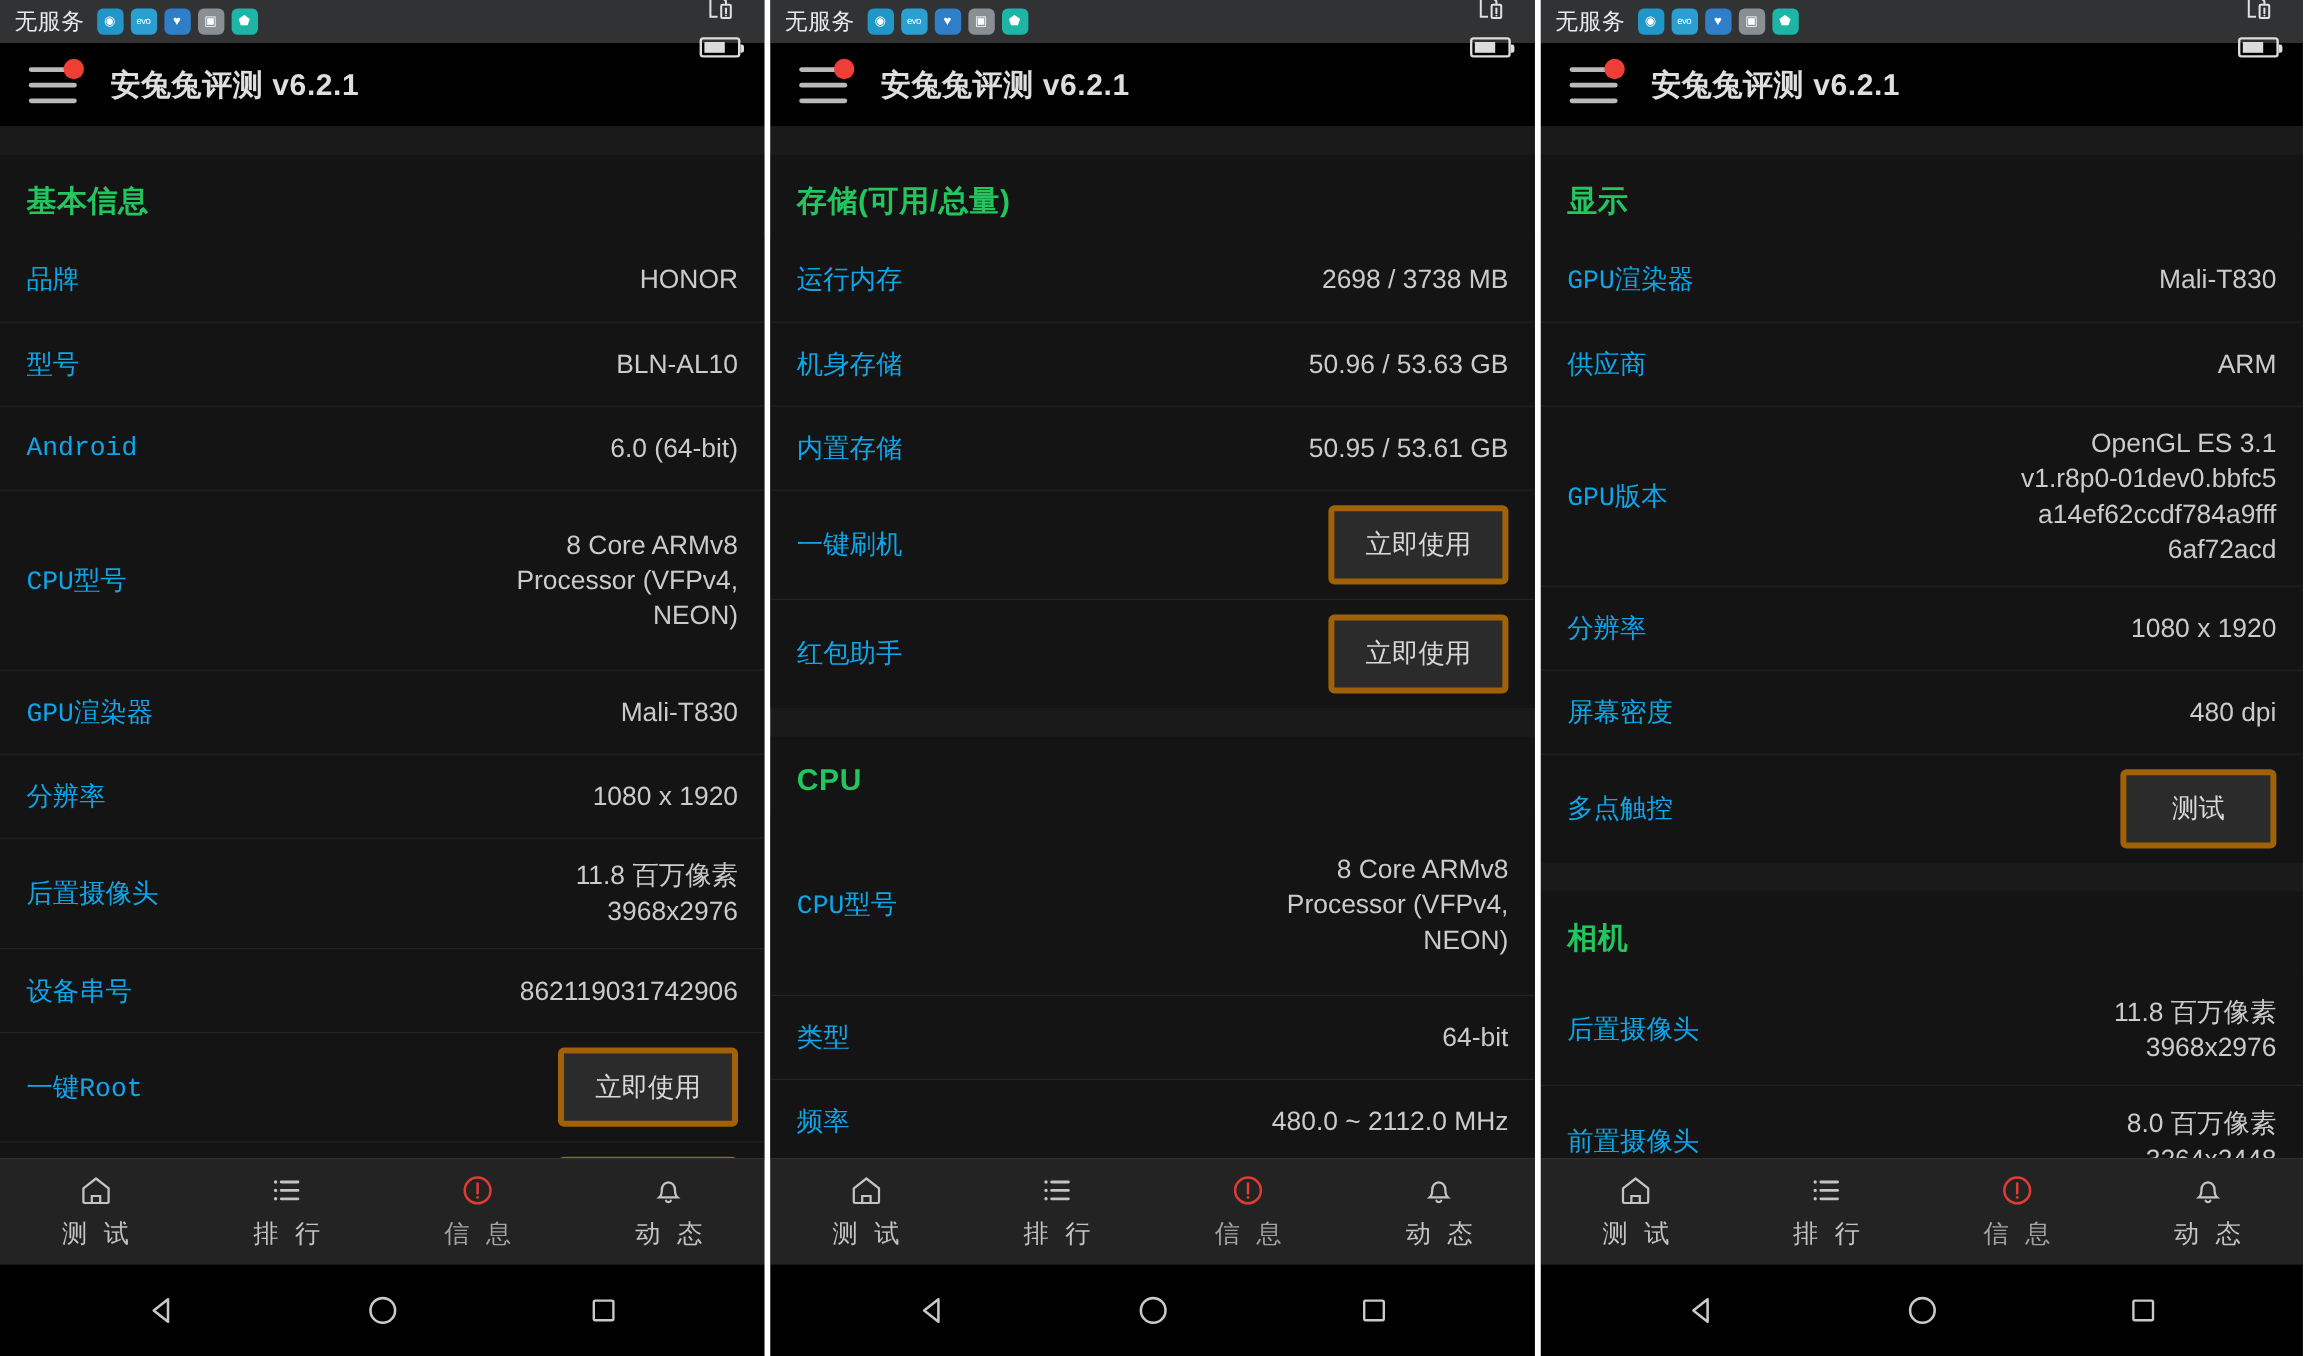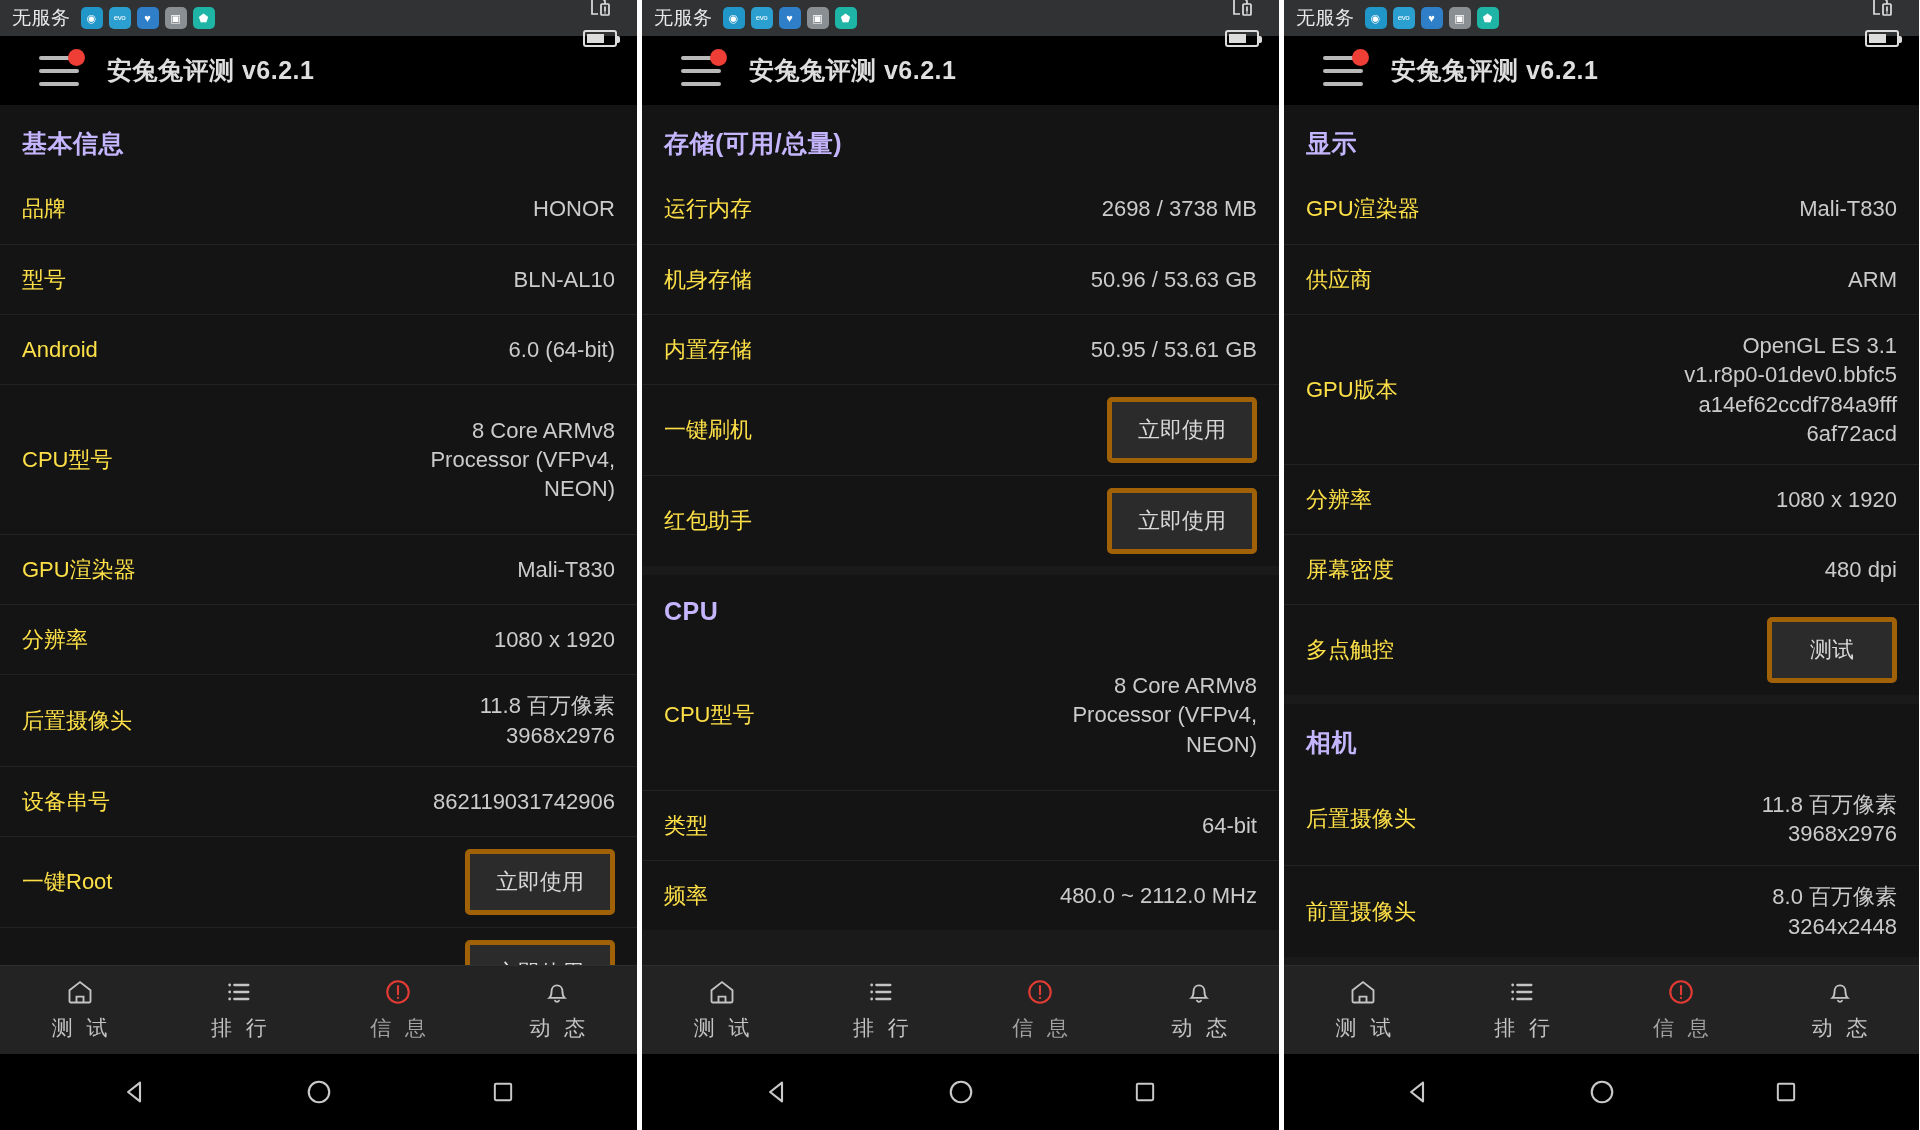--- a/index.html
+++ b/index.html
@@ -61,21 +61,21 @@
     content:""; position:absolute; right:-5px; top:4px;
     width:3px; height:7px; background:#dcdcdc; border-radius:0 2px 2px 0;
   }
   .sb-batt i { display:block; height:9px; width:17px; background:#dcdcdc; margin-left:2px; }
 
   
   .appbar {
     height: 69px; flex: 0 0 69px;
     background: #000000;
     display: flex; align-items: center;
-    padding-left: 39px;
+    padding-left: 24px;
   }
   .hamburger {
     position: relative; width: 40px; height: 30px;
     display: flex; flex-direction: column; justify-content: space-between;
     margin-right: 28px; flex: 0 0 40px;
   }
   .hamburger span { display:block; height: 4px; background:#b9b9b9; border-radius:2px; }
   .hamburger span:nth-child(1){ width: 34px; }
   .hamburger span:nth-child(2){ width: 40px; }
   .hamburger span:nth-child(3){ width: 40px; }
@@ -88,34 +88,34 @@
     letter-spacing: .5px; white-space: nowrap;
   }
 
   
   .content {
     flex: 1 1 auto; overflow: hidden;
     background: #1a1a1a; position: relative;
   }
   .card { background: #141414; margin-bottom: 9px; }
   .card-title {
-    font-size: 25px; font-weight: bold; color: #c4b5fd;
-    padding: 22px 22px 14px 22px; letter-spacing: .5px;
+    font-size: 25px; font-weight: bold; color: #22c55e;
+    padding: 22px 22px 14px 22px; letter-spacing: .5px; margin-top: 24px;
   }
   .row {
     display: flex; align-items: center;
     min-height: 70px;
     padding: 12px 22px;
     border-top: 1px solid #232323;
     background: #141414;
   }
   .card-title + .row { border-top: none; }
   .row .k {
-    font-size: 22px; color: #fde047;
-    flex: 0 0 auto; white-space: nowrap;
+    font-size: 22px; color: #0ea5e9;
+    flex: 0 0 auto; white-space: nowrap; font-family: Liberation Mono, monospace;
   }
   .row .v {
     font-size: 22px; color: #cbcbcb;
     margin-left: auto; text-align: right;
     line-height: 1.33;
     white-space: pre-line;
   }
   .row.xtall { min-height: 150px; }
   .row.two { min-height: 92px; }
   .btn {

